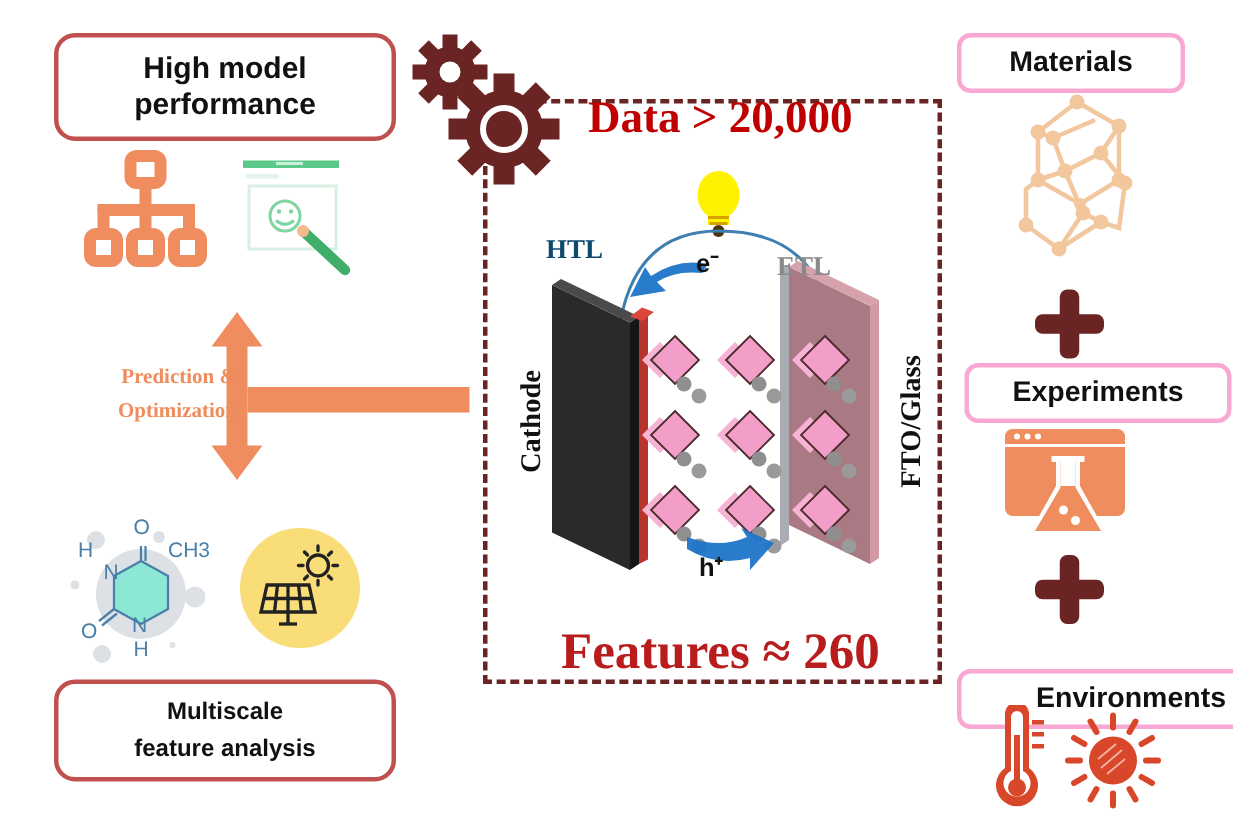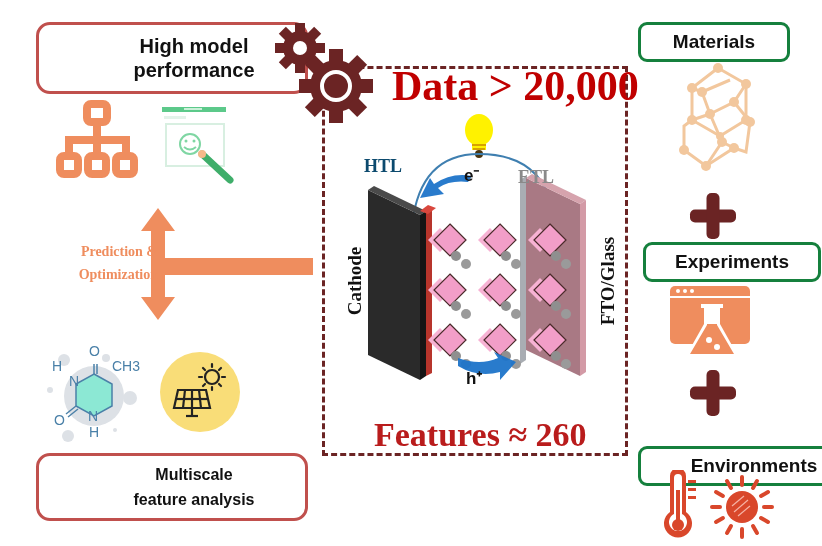--- a/index.html
+++ b/index.html
@@ -1,19 +1,19 @@
 <!DOCTYPE html>
 <html><head>
 <meta charset="utf-8">
 <style>
   html,body{margin:0;padding:0;background:#ffffff;}
   body{width:822px;height:546px;position:relative;overflow:hidden;font-family:"Liberation Sans",sans-serif;}
   .abs{position:absolute;}
-  .box-red{border:3px solid #c0504d;border-radius:14px;background:#fff;display:flex;align-items:center;justify-content:center;text-align:center;font-weight:bold;color:#111;font-family:"Liberation Sans",sans-serif;padding-left:44px;}
-  .box-dark{border:3px solid #15803d;border-radius:9px;background:#fff;display:flex;align-items:center;justify-content:center;font-weight:bold;color:#111;font-family:"Liberation Sans",sans-serif;font-size:19px;}
+  .box-red{border:3px solid #c0504d;border-radius:14px;background:#fff;display:flex;align-items:center;justify-content:center;text-align:center;font-weight:bold;color:#111;font-family:"Liberation Sans",sans-serif;}
+  .box-dark{border:3px solid #f9a8d4;border-radius:9px;background:#fff;display:flex;align-items:center;justify-content:center;font-weight:bold;color:#111;font-family:"Liberation Sans",sans-serif;font-size:19px;}
   .serif{font-family:"Liberation Serif",serif;font-weight:bold;}
   .dashbox{border:3px dashed #6b2424;}
   .plus{position:absolute;}
   .plus::before,.plus::after{content:"";position:absolute;background:#6b2424;border-radius:5px;}
   .plus::before{left:0;top:50%;width:100%;height:13px;transform:translateY(-50%);}
   .plus::after{top:0;left:50%;height:100%;width:13px;transform:translateX(-50%);}
 </style>
 </head>
 <body>
 
@@ -134,21 +134,21 @@
         <rect x="-7" y="-37" width="14" height="15" transform="rotate(180)"></rect>
         <rect x="-7" y="-37" width="14" height="15" transform="rotate(225)"></rect>
         <rect x="-7" y="-37" width="14" height="15" transform="rotate(270)"></rect>
         <rect x="-7" y="-37" width="14" height="15" transform="rotate(315)"></rect>
       </g>
       <circle r="14" fill="none" stroke="#fff" stroke-width="4"></circle>
     </g>
   </g>
 </svg>
 
-<div class="abs serif" style="left:392px;top:62px;font-size:42px;color:#c00000;letter-spacing:0px;">Data &gt; 20,000</div>
+<div class="abs serif" style="left:392px;top:62px;font-size:30px;color:#c00000;letter-spacing:0px;">Data &gt; 20,000</div>
 
 <svg class="abs" style="left:340px;top:110px;" width="270" height="290" viewBox="0 0 270 290">
 
   <g>
     <ellipse cx="139" cy="20" rx="14" ry="16" fill="#fff200"></ellipse>
     <rect x="132" y="30" width="14" height="10" fill="#fff200"></rect>
     <rect x="132" y="34" width="14" height="2" fill="#d6a200"></rect>
     <rect x="133" y="38" width="12" height="2" fill="#d6a200"></rect>
     <circle cx="139" cy="44" r="4" fill="#4a3510"></circle>
   </g>

